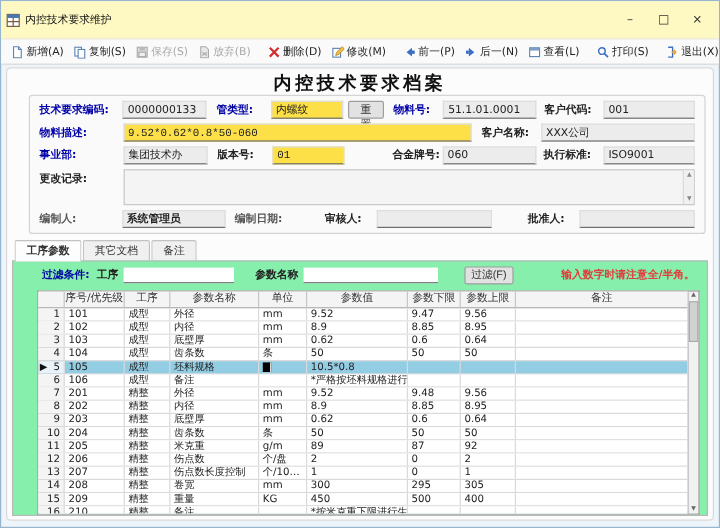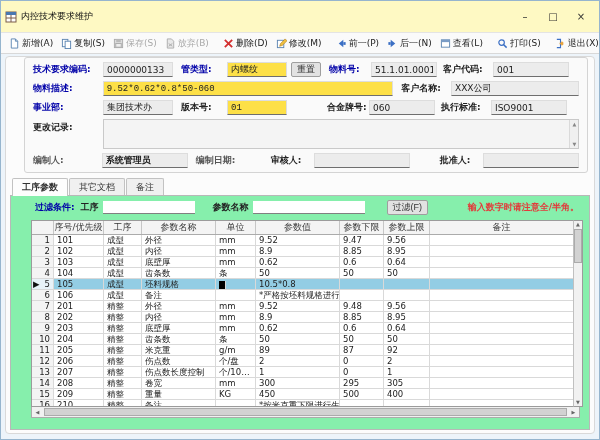--- a/index.html
+++ b/index.html
@@ -26,21 +26,21 @@
   .page-title { text-align:center; font-family:"DejaVu Serif","Liberation Serif",serif; font-weight:bold; font-size:15px; letter-spacing:3px; color:#111; padding-top:3px; height:22px; }
 
   
   .gbox { margin:0 6px 0 18px; border:1px solid #D4D4D4; border-radius:3px; background:#FAFAFA; padding:4px 8px 3px 8px; }
   .frow { display:flex; align-items:center; margin-bottom:4px; }
   .lab { font-weight:bold; font-size:9px; color:#222; white-space:nowrap; }
   .lab.blue { color:#0000A8; }
   .fld { height:15px; background:#ECECEC; border:1px solid #DDDDDD; border-bottom:1px solid #6E6E6E; font-family:inherit; font-size:9px; padding:0 3px; color:#222; }
   .fld.white { background:#fde047;font-family:Liberation Mono, monospace; }
   .btn3d { background:#E2E2E2; border:1px solid #9E9E9E; border-radius:2px; font-size:9px; padding:0 5px; height:15px; color:#333; cursor:default; }
-  .w70{width:70px}.w60{width:60px}.w78{width:66px}.w76{width:76px}.w86{width:86px}.w96{width:96px}.w292{width:292px}.w128{width:128px}
+  .w70{width:70px}.w60{width:60px}.w78{width:78px}.w76{width:76px}.w86{width:86px}.w96{width:96px}.w292{width:292px}.w128{width:128px}
   .ml8{margin-left:8px}.ml6{margin-left:6px}.ml4{margin-left:4px}.ml10{margin-left:10px}.ml32{margin-left:32px}
   .lw70{width:70px}.lw46{width:46px; text-align:left}.lw42{width:42px}.lw50{width:50px}.lw44{width:44px}
   .changebox { position:relative; flex:1; height:30px; background:#F4F4F4; border:1px solid #C9C9C9; }
   .changebox .sbar { position:absolute; right:0; top:0; bottom:0; width:9px; background:#F0F0F0; border-left:1px solid #DADADA; }
   .changebox .sbar .ar { position:absolute; left:0; width:9px; text-align:center; font-size:5px; color:#888; }
   .dd { position:relative; }
   .dd .caret-down { position:absolute; right:2px; top:4px; width:0; height:0; border-left:3px solid transparent; border-right:3px solid transparent; border-top:4px solid #777; }
 
   
   .tabs { display:flex; margin:5px 0 0 6px; height:17px; }
@@ -174,20 +174,21 @@
     <div class="tbtn">
       <svg viewBox="0 0 12 12">
           <path d="M2 1.5h4v9H2" fill="none" stroke="#3B6FC4" stroke-width="1.2"></path>
           <path d="M5 6h4M9 6L7 4M9 6L7 8" stroke="#E8A33D" stroke-width="1.5" fill="none"></path>
         </svg>
       <span>退出(X)</span>
     </div>
   </div>
 
   <div class="panel">
+    <div class="page-title">内控技术要求档案</div>
 
     <div class="gbox">
 
       <div class="frow">
         <span class="lab blue lw70">技术要求编码:</span>
         <input class="fld w70" readonly="" value="0000000133" style="">
         <span class="lab blue lw46 ml8">管类型:</span>
         <input class="fld white w60" value="内螺纹" style="">
         <button class="btn3d ml4">重置</button>
         <span class="lab blue lw42 ml8">物料号:</span>

